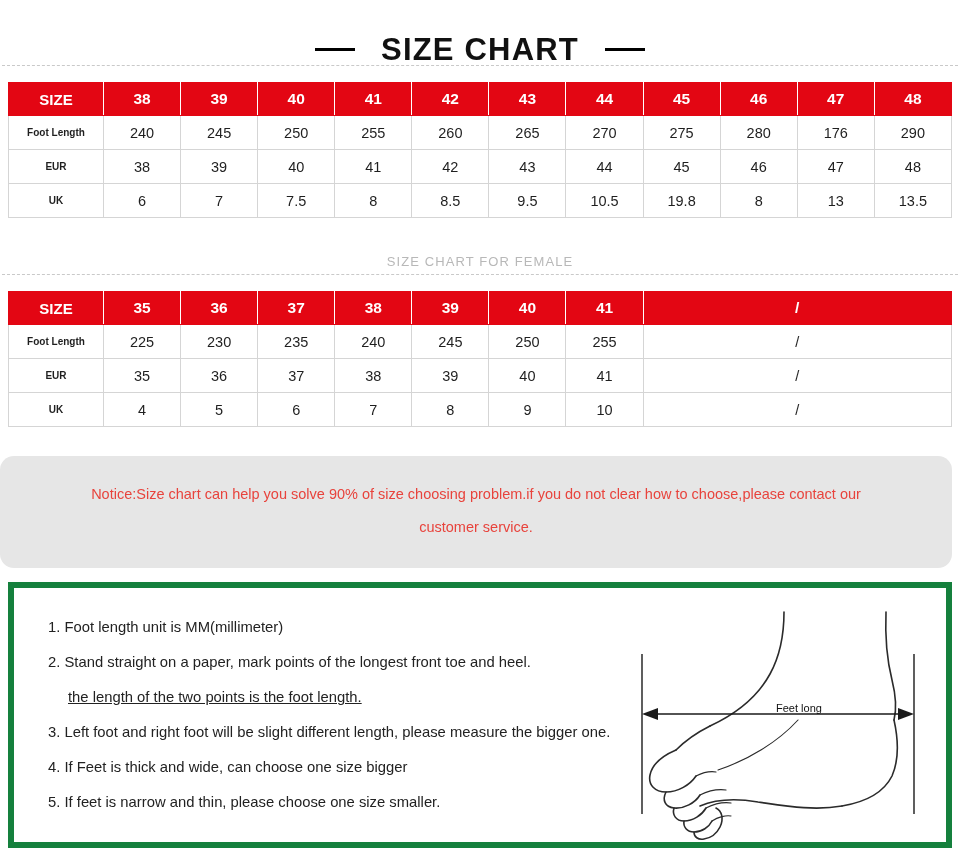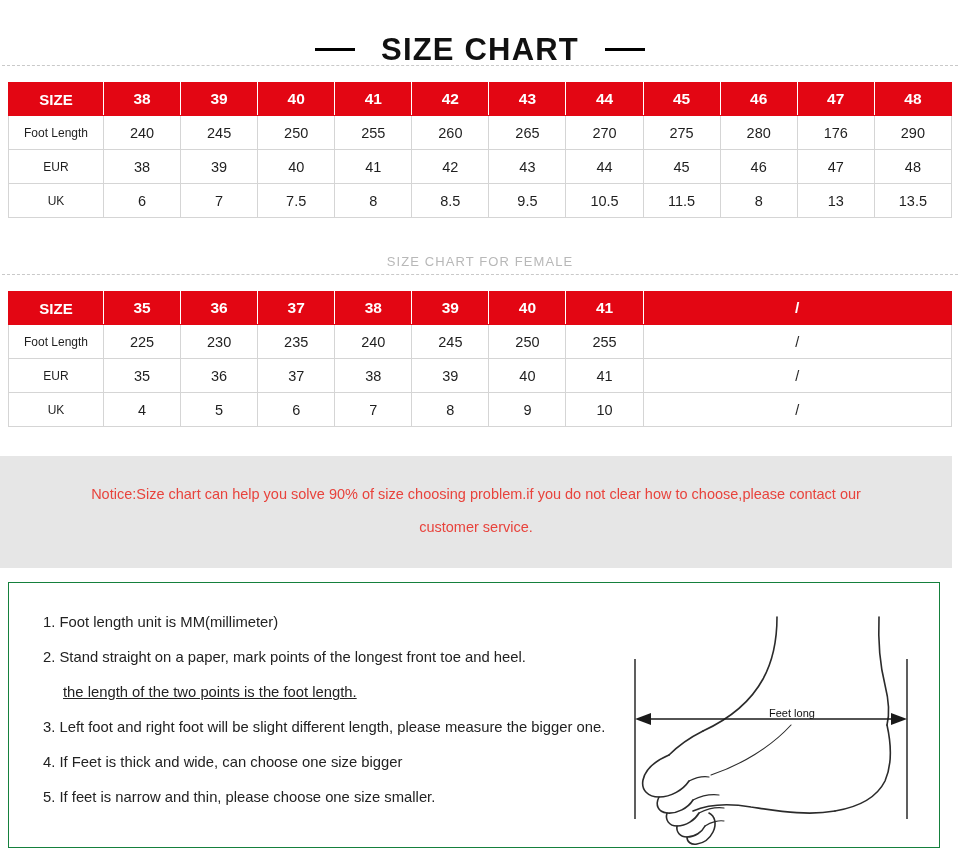--- a/index.html
+++ b/index.html
@@ -87,45 +87,46 @@
     font-size: 15.5px;
     border: 1px solid #e30613;
     border-right: 1px solid #ffffff;
     height: 32px;
   }
   table.size-table tr.header-row th:last-child {
     border-right: 1px solid #e30613;
   }
   table.size-table td.row-label,
   table.size-table th.row-label {
-    font-weight: normal;
-    font-size: 12px;
+    font-weight: bold;
+    font-size: 10px;
   }
   table.size-table tr.header-row th.row-label {
     font-size: 15px;
   }
   .col-label { width: 95px; }
 
   
   .notice {
     background: #e6e6e6;
     margin: 13px 8px 0 0;
     padding: 22px 30px 24px 30px;
     box-sizing: border-box;
     text-align: center;
     color: #e8433c;
     font-size: 14.5px;
     line-height: 33px;
+    border-radius: 14px;
   }
 
   
   .instructions {
     position: relative;
-    margin: 14px 20px 0 8px;
-    border: 1px solid #15803d;
+    margin: 14px 8px 0 8px;
+    border: 6px solid #15803d;
     box-sizing: border-box;
     height: 266px;
     background: #ffffff;
     overflow: hidden;
   }
   .instr-list {
     position: absolute;
     left: 34px;
     top: 22px;
     width: 660px;
@@ -222,21 +223,21 @@
         </tr>
         <tr>
           <td class="row-label">UK</td>
           <td>6</td>
           <td>7</td>
           <td>7.5</td>
           <td>8</td>
           <td>8.5</td>
           <td>9.5</td>
           <td>10.5</td>
-          <td>11.5</td>
+          <td>19.8</td>
           <td>8</td>
           <td>13</td>
           <td>13.5</td>
         </tr>
       </tbody>
     </table>
   </div>
 
   <div class="section-caption">SIZE CHART FOR FEMALE</div>
   <div class="dash-rule"></div>

